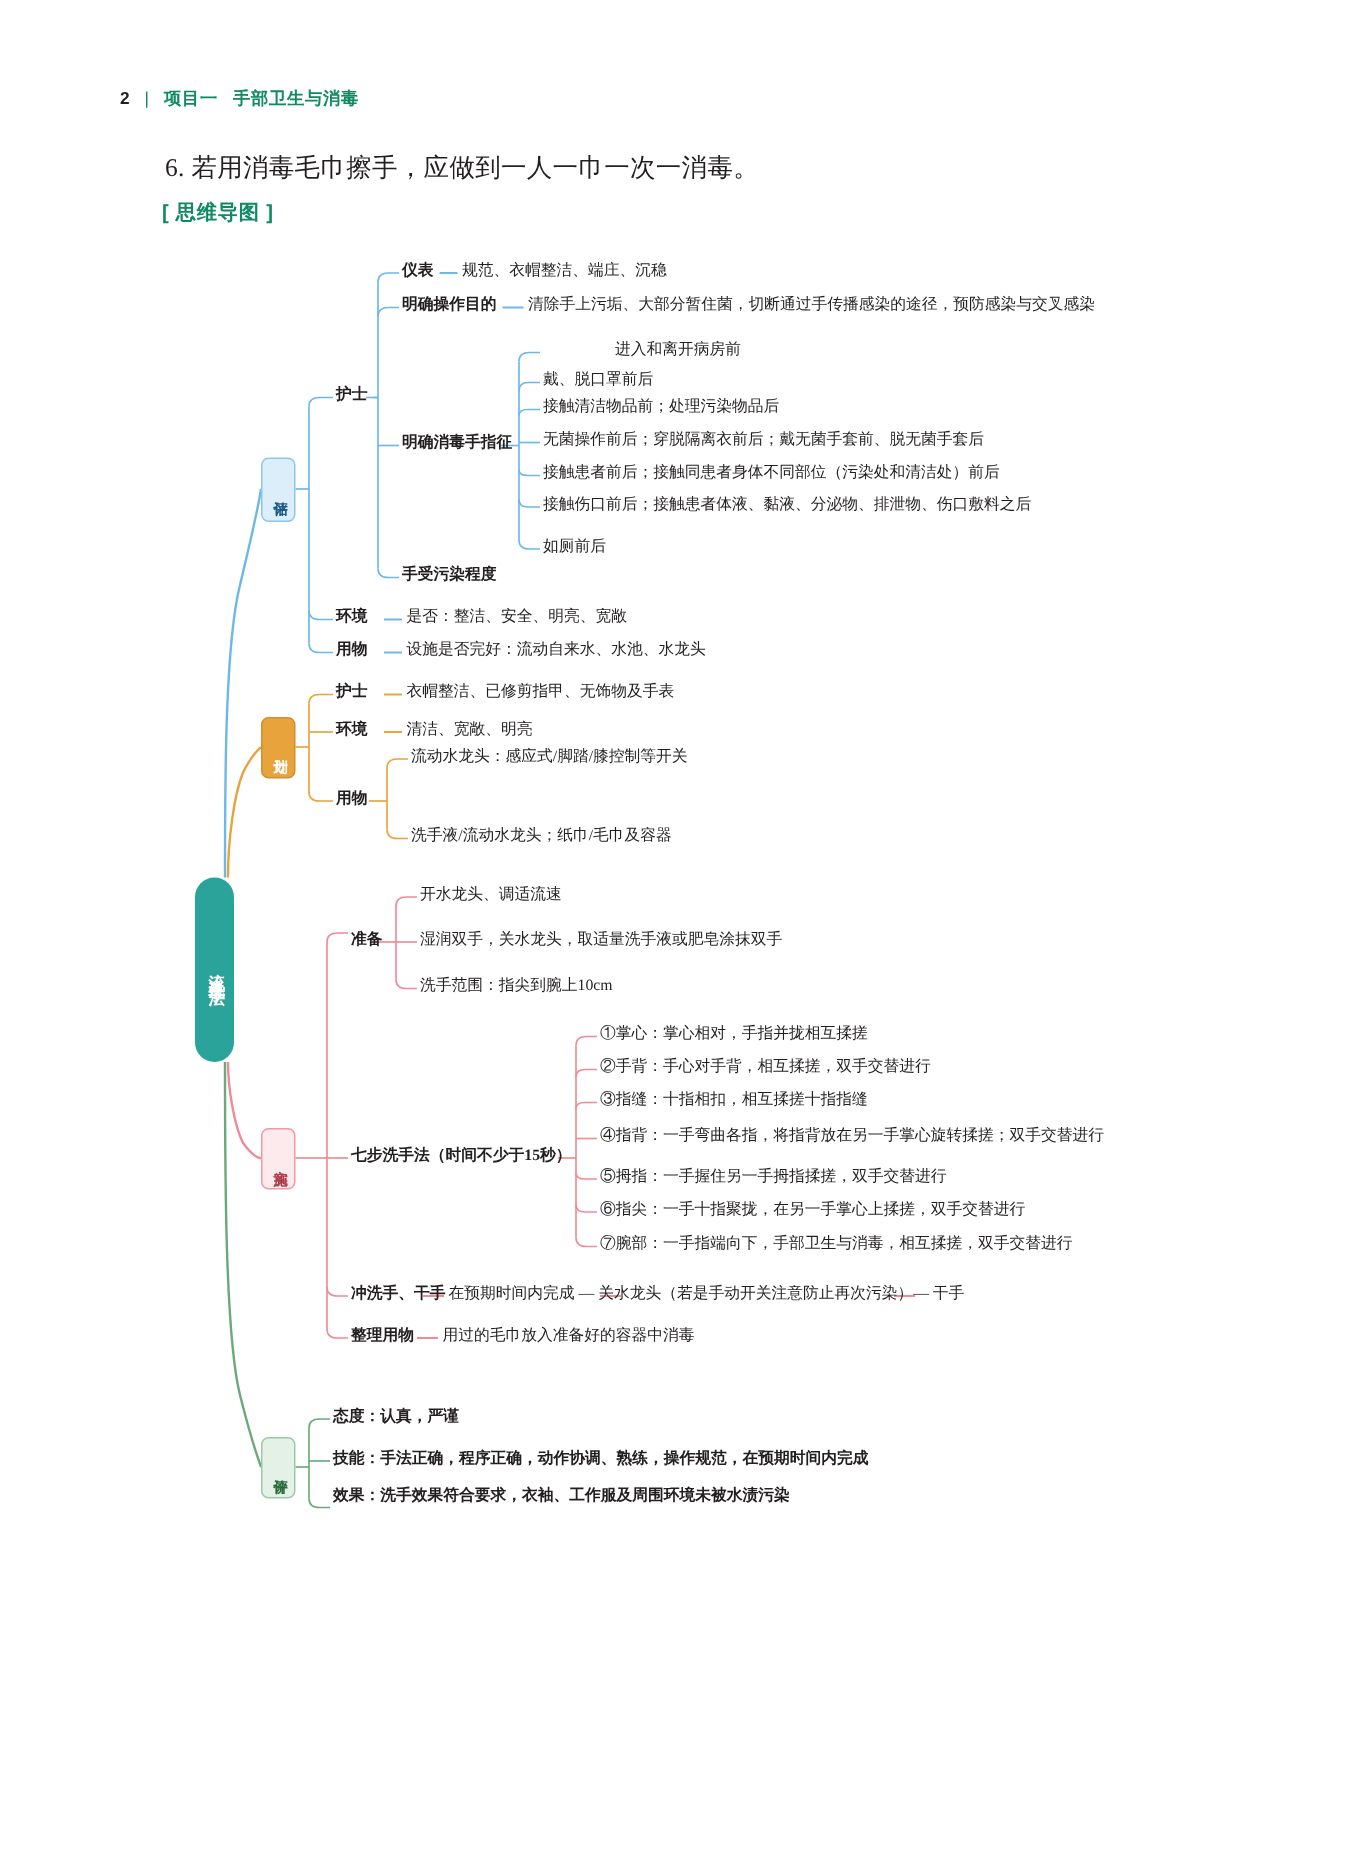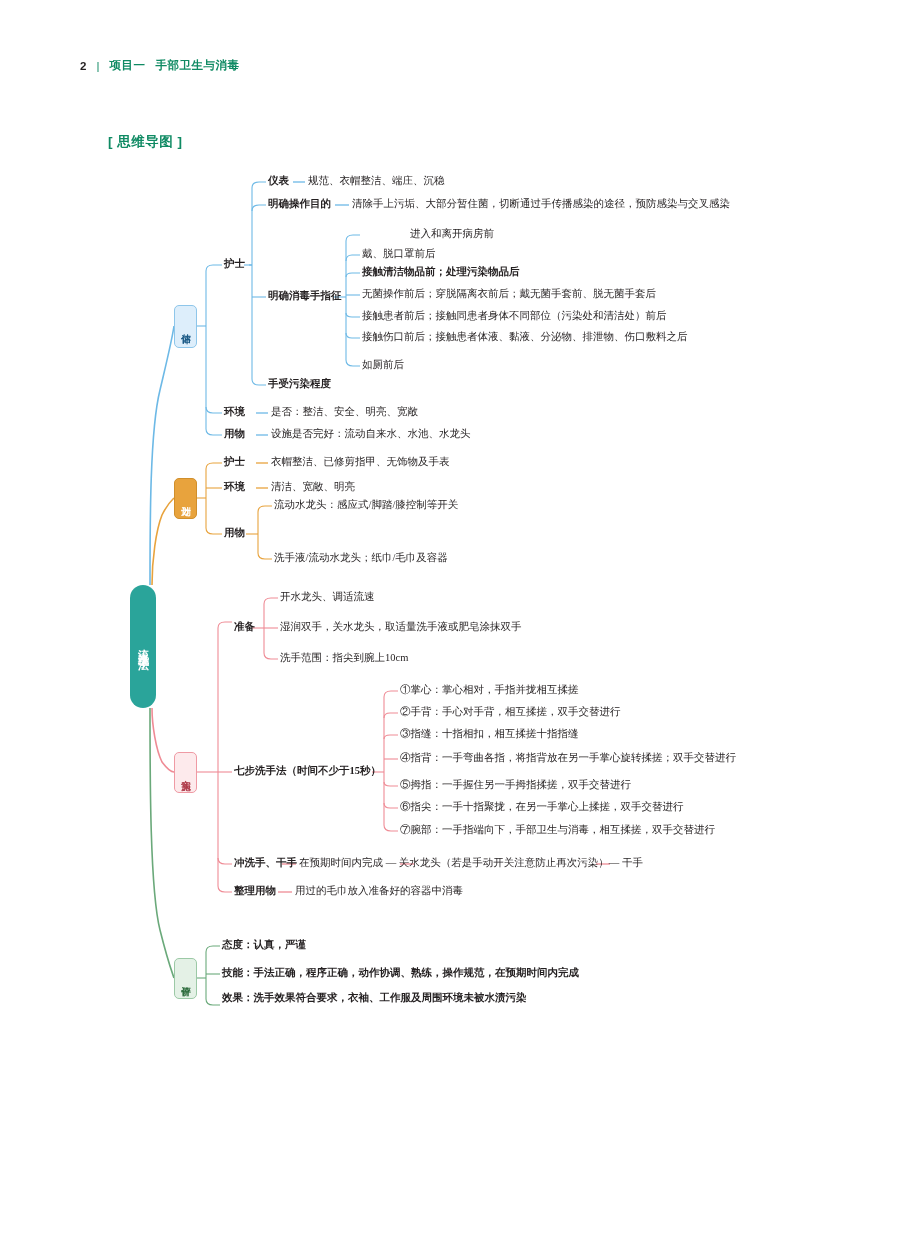--- a/index.html
+++ b/index.html
@@ -84,20 +84,21 @@
 
 <div class="page">
 
   <div class="runhead">
     <span class="pg">2</span>
     <span class="bar">|</span>
     <span class="proj">项目一</span>
     <span class="chap">手部卫生与消毒</span>
   </div>
 
+  <div class="lead">6. 若用消毒毛巾擦手，应做到一人一巾一次一消毒。</div>
   <div class="sect">[ 思维导图 ]</div>
 
   <div class="map">
 
     <svg width="900" height="1234">
       <g fill="none" stroke-width="1.1">
 
         <path d="M150,585 C150,520 150,430 160,390 C168,356 172,340 174,326" stroke="#6db9e6" stroke-width="1.6"></path>
         <path d="M152,585 C152,560 156,530 162,515 C168,503 172,500 174,498" stroke="#e8a33d" stroke-width="1.6"></path>
         <path d="M152,708 C152,725 156,750 162,762 C168,770 172,772 174,772" stroke="#ef8b95" stroke-width="1.6"></path>
@@ -201,21 +202,21 @@
     <div class="t key" style="left:268px; top:176px;">仪表</div>
     <div class="t" style="left:308px; top:176px;">规范、衣帽整洁、端庄、沉稳</div>
 
     <div class="t key" style="left:268px; top:199px;">明确操作目的</div>
     <div class="t" style="left:352px; top:199px;">清除手上污垢、大部分暂住菌，切断通过手传播感染的途径，预防感染与交叉感染</div>
 
     <div class="t key" style="left:268px; top:291px;">明确消毒手指征</div>
 
     <div class="t" style="left:362px; top:229px;margin-left:48px;">进入和离开病房前</div>
     <div class="t" style="left:362px; top:249px;">戴、脱口罩前后</div>
-    <div class="t" style="left:362px; top:267px;font-weight:bold;">接触清洁物品前；处理污染物品后</div>
+    <div class="t" style="left:362px; top:267px;">接触清洁物品前；处理污染物品后</div>
     <div class="t" style="left:362px; top:289px;">无菌操作前后；穿脱隔离衣前后；戴无菌手套前、脱无菌手套后</div>
     <div class="t" style="left:362px; top:311px;">接触患者前后；接触同患者身体不同部位（污染处和清洁处）前后</div>
     <div class="t" style="left:362px; top:332px;">接触伤口前后；接触患者体液、黏液、分泌物、排泄物、伤口敷料之后</div>
     <div class="t" style="left:362px; top:360px;">如厕前后</div>
 
     <div class="t key" style="left:268px; top:379px;">手受污染程度</div>
 
     <div class="t key" style="left:224px; top:407px;">环境</div>
     <div class="t" style="left:271px; top:407px;">是否：整洁、安全、明亮、宽敞</div>
 

